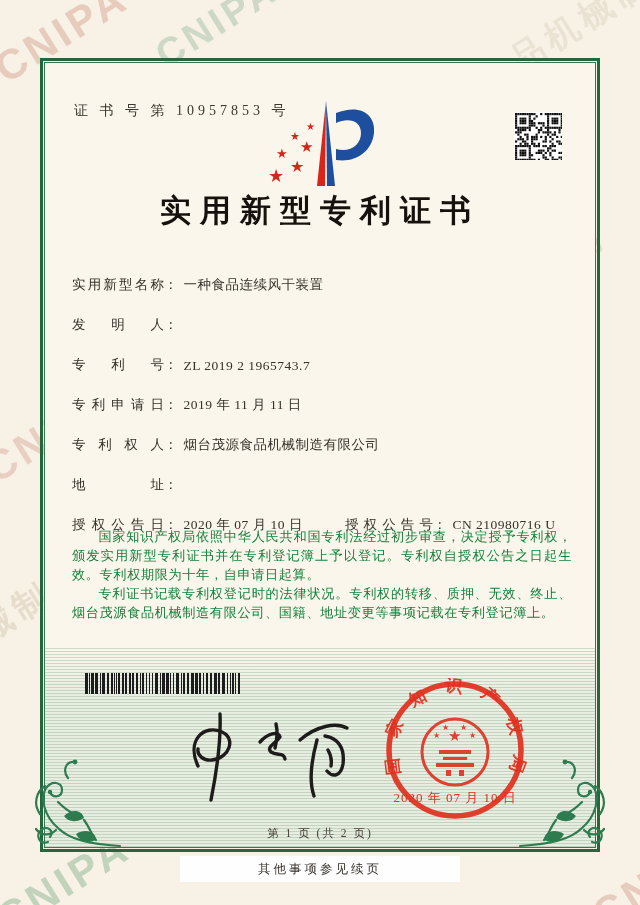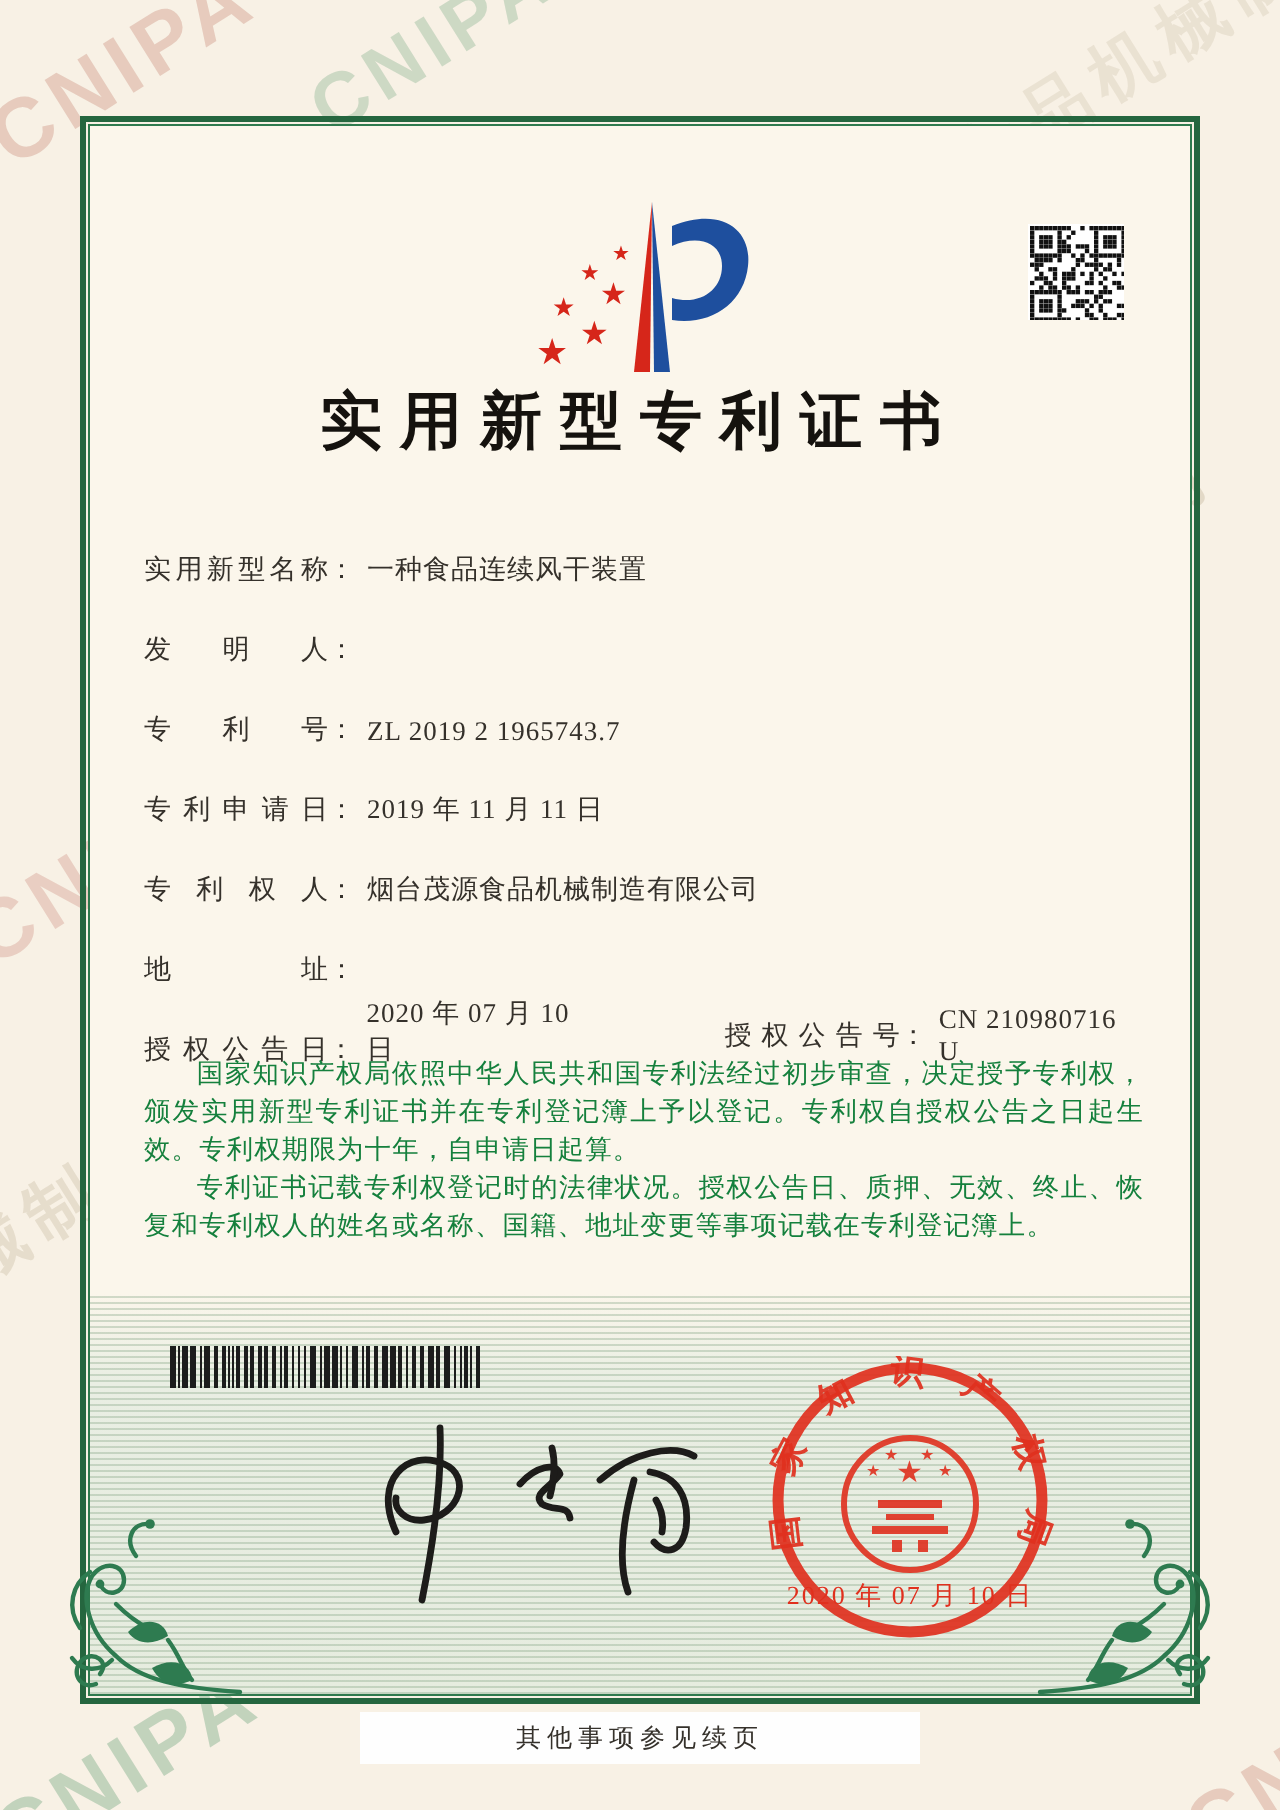--- a/index.html
+++ b/index.html
@@ -27,21 +27,21 @@
   
   .content { position:absolute; inset:0; z-index:3; }
   .cert-number { position:absolute; left:74px; top:102px; font-size:14px; letter-spacing:4px; color:#3a3630; }
   .title { position:absolute; left:0; top:190px; width:100%; text-align:center; font-size:31px; font-weight:bold; letter-spacing:9px; color:#15120e; }
 
   .fields { position:absolute; left:72px; top:254px; width:500px; }
   .row { height:40px; display:flex; align-items:flex-end; font-size:13.5px; color:#35312b; }
   .f-label { display:inline-block; width:92px; text-align:justify; text-align-last:justify; }
   .f-colon { margin-right:6px; }
   .f-value { letter-spacing:.5px; }
-  .row .pair2 { margin-left:60px; display:flex; align-items:center; }
+  .row .pair2 { margin-left:42px; display:flex; align-items:center; }
   .pair2 .f-label { width:88px; }
 
   .paras { position:absolute; left:72px; top:527px; width:500px; font-size:13.2px; line-height:19px; color:#15803d; text-align:justify; }
   .paras p { text-indent:2em; letter-spacing:.6px; }
 
   .barcode { position:absolute; left:85px; top:673px; width:160px; height:21px; display:flex; align-items:stretch; }
   .barcode i { display:block; background:#1c1c1c; }
 
   .signoff { position:absolute; left:85px; top:735px; font-family:"Liberation Sans","DejaVu Sans",sans-serif; font-size:15px; color:#3b3b3b; line-height:30px; letter-spacing:2px; }
   .signature { position:absolute; left:168px; top:708px; }
@@ -104,20 +104,21 @@
     <g fill="#2e7b50">
       <path d="M36,60 C44,52 54,54 56,62 C48,67 40,66 36,60 Z"></path>
       <path d="M48,78 C58,72 68,76 68,84 C60,88 52,86 48,78 Z"></path>
       <circle cx="47" cy="6" r="2.4"></circle>
         <circle cx="22" cy="36" r="2.2"></circle>
     </g>
   </svg>
 
   <div class="content">
 
+    <div class="cert-number">证 书 号 第 10957853 号</div>
 
     <svg style="position:absolute; left:262px; top:100px;" width="122" height="88" viewBox="0 0 122 88">
       <polygon points="64,1 55,86 63,86" fill="#d6261a"></polygon>
       <polygon points="64,1 65,86 73,86" fill="#1e4f9e"></polygon>
       <path d="M74,13 C99,3 114,15 112,33 C110,52 93,63 74,60 L74,49 C88,53 99,45 99,33 C99,21 87,17 74,23 Z" fill="#1e4f9e"></path>
       <g fill="#d6261a" font-family="'DejaVu Sans',sans-serif">
         <text x="44" y="30" font-size="10">★</text>
         <text x="28" y="40" font-size="11">★</text>
         <text x="38" y="52" font-size="15">★</text>
         <text x="14" y="58" font-size="13">★</text>
@@ -389,21 +390,21 @@
         <span class="pair2">
           <span class="f-label">授权公告号</span>
             <span class="f-colon">：</span>
           <span class="f-value">CN 210980716 U</span>
         </span>
       </div>
     </div>
 
     <div class="paras">
       <p>国家知识产权局依照中华人民共和国专利法经过初步审查，决定授予专利权，颁发实用新型专利证书并在专利登记簿上予以登记。专利权自授权公告之日起生效。专利权期限为十年，自申请日起算。</p>
-      <p>专利证书记载专利权登记时的法律状况。授权公告日、质押、无效、终止、恢复和专利权人的姓名或名称、国籍、地址变更等事项记载在专利登记簿上。</p>
+      <p>专利证书记载专利权登记时的法律状况。专利权的转移、质押、无效、终止、烟台茂源食品机械制造有限公司、国籍、地址变更等事项记载在专利登记簿上。</p>
     </div>
 
     <div class="barcode">
         <i style="width: 3px; margin-right: 1px;"></i>
         <i style="width: 1px; margin-right: 1px;"></i>
         <i style="width: 3px; margin-right: 1px;"></i>
         <i style="width: 3px; margin-right: 2px;"></i>
         <i style="width: 1px; margin-right: 1px;"></i>
         <i style="width: 3px; margin-right: 2px;"></i>
         <i style="width: 2px; margin-right: 2px;"></i>
@@ -478,16 +479,17 @@
         <text x="89" y="60" font-size="8" font-family="'DejaVu Sans',sans-serif">★</text>
         <rect x="59" y="72" width="32" height="4"></rect>
         <rect x="63" y="79" width="24" height="3"></rect>
         <rect x="56" y="85" width="38" height="4"></rect>
         <rect x="66" y="92" width="5" height="6"></rect>
           <rect x="79" y="92" width="5" height="6"></rect>
       </g>
       <text x="75" y="124" text-anchor="middle" font-size="13" fill="#e0301e" style="letter-spacing:1px;">2020 年 07 月 10 日</text>
     </svg>
 
+    <div class="page-num">第 1 页 (共 2 页)</div>
     <div class="cont-note">其他事项参见续页</div>
 
   </div>
 </div>
 
 </body></html>

